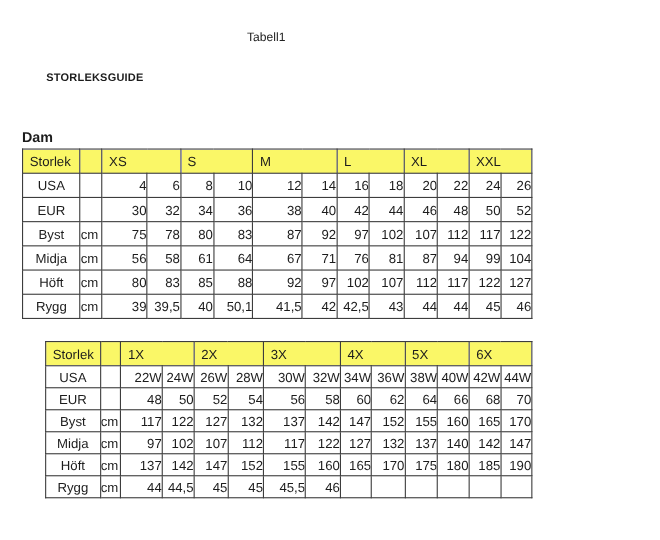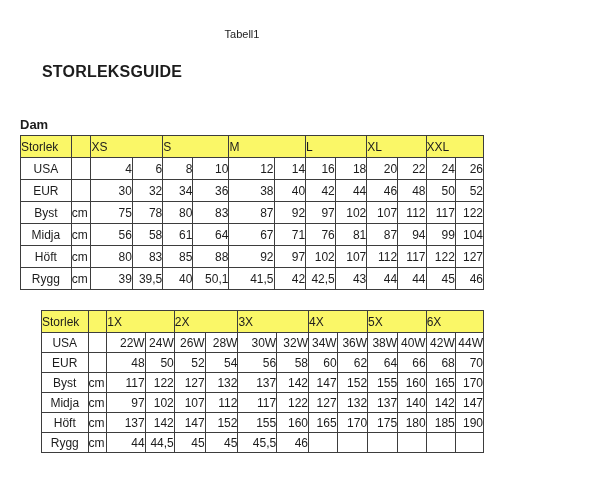--- a/index.html
+++ b/index.html
@@ -14,40 +14,40 @@
     font-family:"Liberation Sans",sans-serif;color:var(--text);
     overflow:hidden;
   }
   .page{
     position:relative;width:484px;height:491px;padding-top:28px;
   }
   .doc-header{
     text-align:center;font-size:11px;line-height:13px;color:#222;
   }
   .main-title{
-    margin:23px 0 0 42px;font-size:16px;line-height:16px;font-weight:bold;
+    margin:23px 0 0 42px;font-size:10px;line-height:16px;font-weight:bold;
     letter-spacing:.2px;
   }
   .table-block{margin-left:41px;}
   .table-block.first{margin-top:37px;margin-left:20px;}
   .table-block.second{margin-top:20px;}
   .table-caption{
     font-size:13px;line-height:15px;font-weight:bold;margin-bottom:3px;
   }
   table.size-table{
     border-collapse:collapse;table-layout:fixed;
   }
   table.size-table th,
   table.size-table td{
     border:1px solid var(--border);
     font-size:12px;line-height:14px;
     padding:0;overflow:hidden;white-space:nowrap;
     font-weight:normal;
   }
-  table.size-table th{height:22px;}
+  table.size-table th{height:22px;padding-left:6px;}
   table.size-table td{height:22px;}
   table.size-table.compact th{height:22px;}
   table.size-table.compact td{height:20px;}
   .header-cell{
     background:var(--header-fill);
     font-weight:bold;text-align:left;
   }
   .corner-cell{
     background:var(--header-fill);
     font-weight:bold;text-align:left;padding-left:4px;

